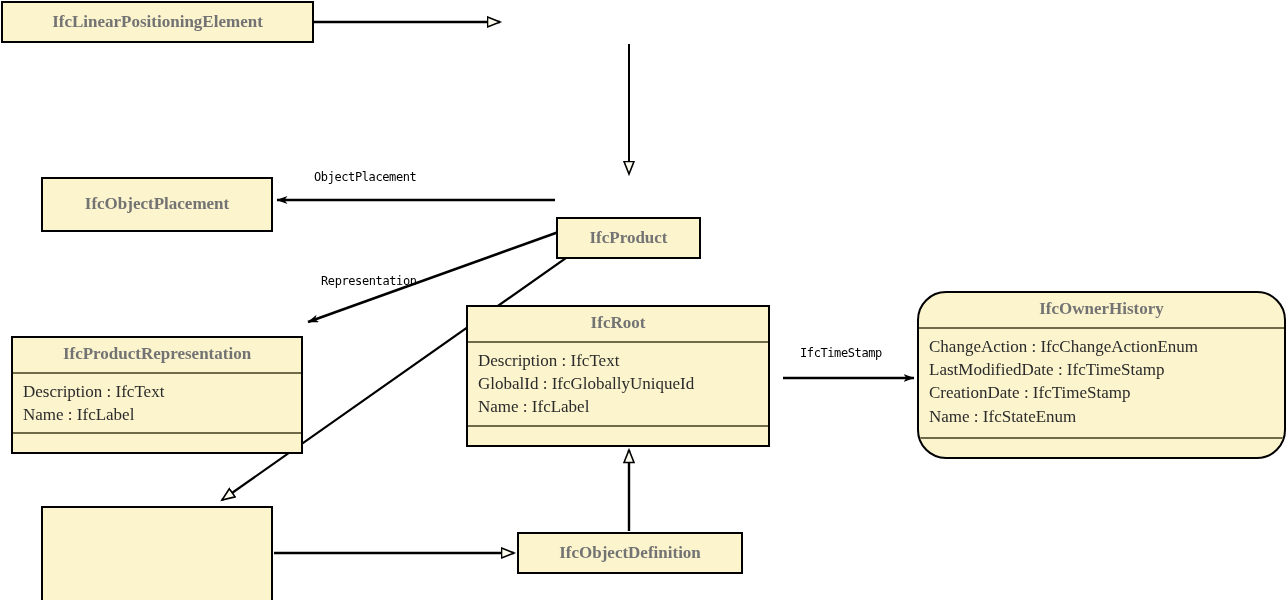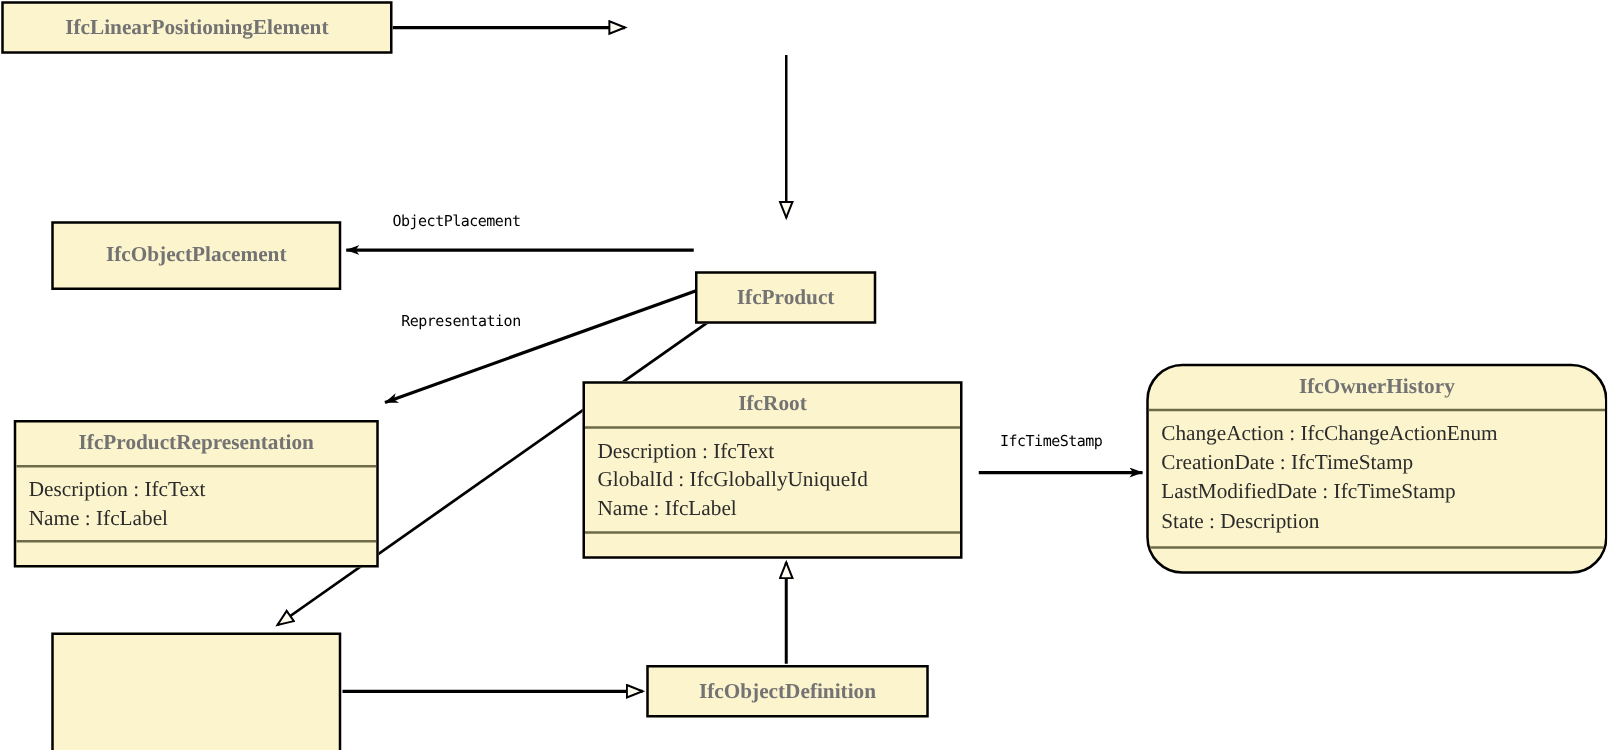--- a/index.html
+++ b/index.html
@@ -159,34 +159,34 @@
       <div class="attr-line">GlobalId : IfcGloballyUniqueId</div>
       <div class="attr-line">Name : IfcLabel</div>
     </div>
     <div class="cls-ops"></div>
   </div>
 
   <div class="uml-class compartmented" style="left:917px; top:291px; width:369px; height:168px;border-radius:29px;">
     <div class="cls-title">IfcOwnerHistory</div>
     <div class="cls-attrs">
       <div class="attr-line">ChangeAction : IfcChangeActionEnum</div>
+      <div class="attr-line">LastModifiedDate : IfcTimeStamp</div>
       <div class="attr-line">CreationDate : IfcTimeStamp</div>
-      <div class="attr-line">LastModifiedDate : IfcTimeStamp</div>
-      <div class="attr-line">State : Description</div>
+      <div class="attr-line">Name : IfcStateEnum</div>
     </div>
     <div class="cls-ops"></div>
   </div>
 
   <div class="uml-class compartmented" style="left:41px; top:506px; width:232px; height:98px;">
     <div class="cls-ops"></div>
   </div>
 
   <div class="uml-class simple" style="left:517px; top:532px; width:226px; height:42px;">
     <div class="cls-title">IfcObjectDefinition</div>
   </div>
 
   <div class="edge-label" style="left:314px; top:170px;">ObjectPlacement</div>
 
-  <div class="edge-label" style="left:321px; top:250px;">Representation</div>
+  <div class="edge-label" style="left:321px; top:274px;">Representation</div>
 
   <div class="edge-label" style="left:800px; top:346px;">IfcTimeStamp</div>
 
 </div>
 
 </body></html>

